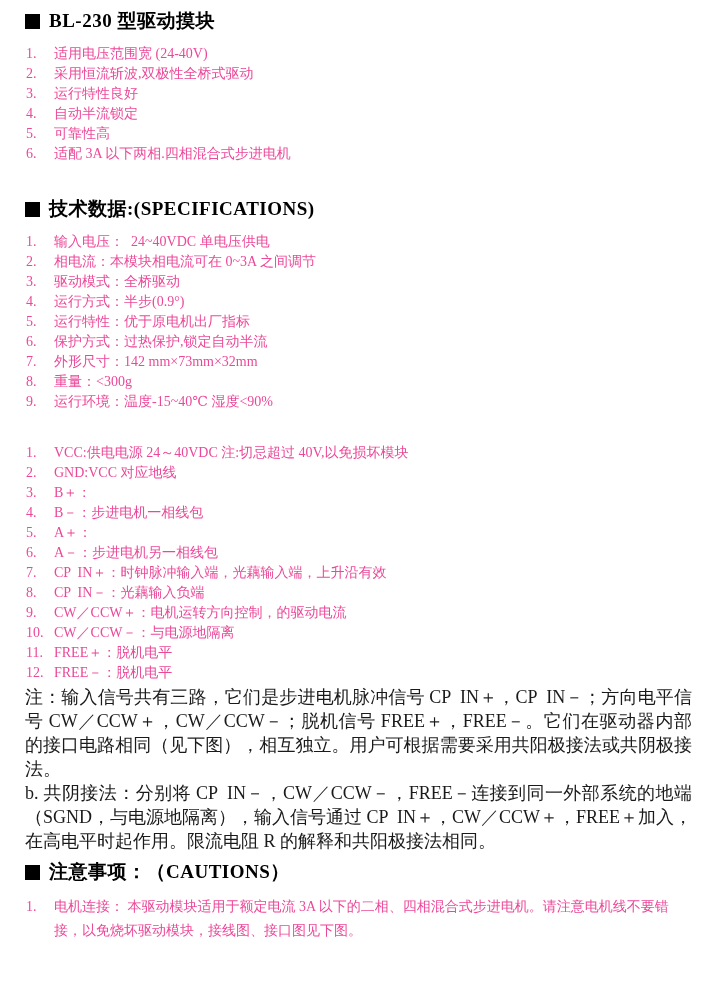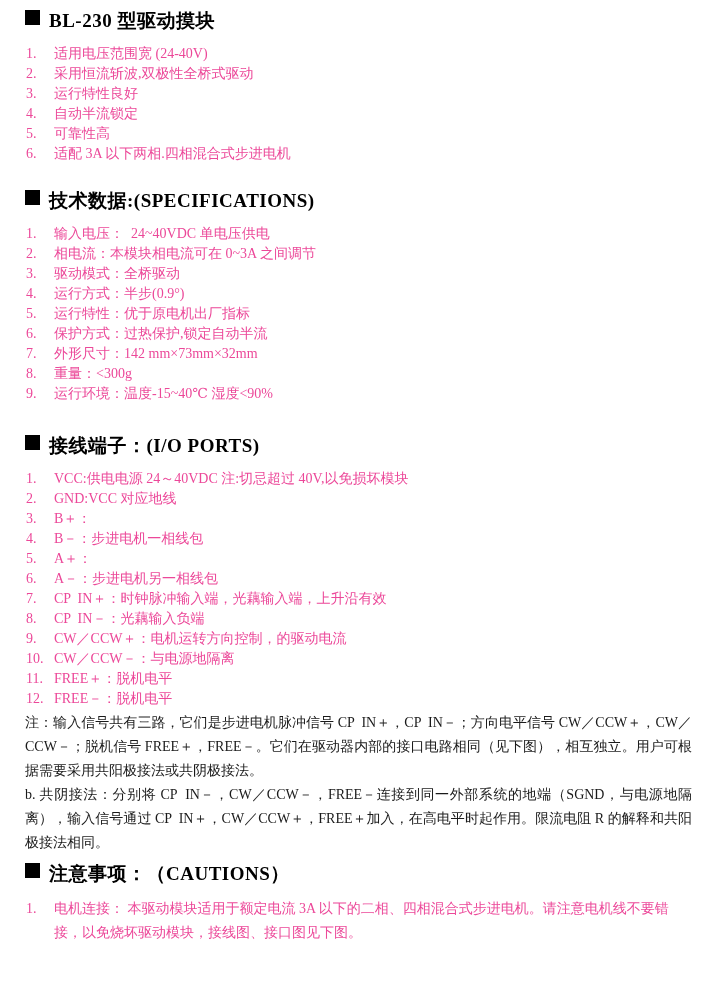--- a/index.html
+++ b/index.html
@@ -9,36 +9,37 @@
     height: 992px;
     background: #ffffff;
     color: #141414;
     padding: 8px 22px 0 25px;
     overflow: hidden;
     font-family: "Liberation Serif", "DejaVu Serif", serif;
   }
   section { margin: 0; }
   .sec-title {
     display: flex;
+    align-items: center;
     font-size: 19px;
     font-weight: bold;
     line-height: 22px;
     letter-spacing: 0.5px;
     color: #000;
   }
   .sq-icon {
     display: inline-block;
     width: 15px;
     height: 15px;
     background: #000;
     margin-right: 9px;
     flex: 0 0 auto;
   }
   .sec-gap-1 { margin-top: 2px; }
-  .sec-gap-2 { margin-top: 26px; }
+  .sec-gap-2 { margin-top: 34px; }
   .sec-gap-3 { margin-top: 31px; }
   .sec-gap-4 { margin-top: 8px; }
   ol.items {
     list-style: none;
     counter-reset: n;
     margin-top: 12px;
   }
   ol.items li {
     counter-increment: n;
     position: relative;
@@ -50,21 +51,21 @@
   }
   ol.items li::before {
     content: counter(n) ".";
     position: absolute;
     left: 1px;
     top: 0;
   }
   ol.items.wide li { line-height: 24px; }
   .paras { margin-top: 2px; }
   .paras p {
-    font-size: 14px;
+    font-size: 18px;
     line-height: 24px;
     text-align: justify;
     white-space: pre-wrap;
     color: #1a1a1a;
   }
 </style>
 </head>
 <body>
 
 <div class="page">
@@ -96,24 +97,20 @@
         <li>运行方式：半步(0.9°)</li>
         <li>运行特性：优于原电机出厂指标</li>
         <li>保护方式：过热保护,锁定自动半流</li>
         <li>外形尺寸：142 mm×73mm×32mm</li>
         <li>重量：&lt;300g</li>
         <li>运行环境：温度-15~40℃ 湿度&lt;90%</li>
       </ol>
   </section>
 
   <section class="sec-gap-3">
-    <h2 class="sec-title">
-      <span class="sq-icon"></span>
-      <span>接线端子：(I/O PORTS)</span>
-    </h2>
     <ol class="items">
         <li>VCC:供电电源 24～40VDC 注:切忌超过 40V,以免损坏模块</li>
         <li>GND:VCC 对应地线</li>
         <li>B＋：</li>
         <li>B－：步进电机一相线包</li>
         <li>A＋：</li>
         <li>A－：步进电机另一相线包</li>
         <li>CP  IN＋：时钟脉冲输入端，光藕输入端，上升沿有效</li>
         <li>CP  IN－：光藕输入负端</li>
         <li>CW／CCW＋：电机运转方向控制，的驱动电流</li>

